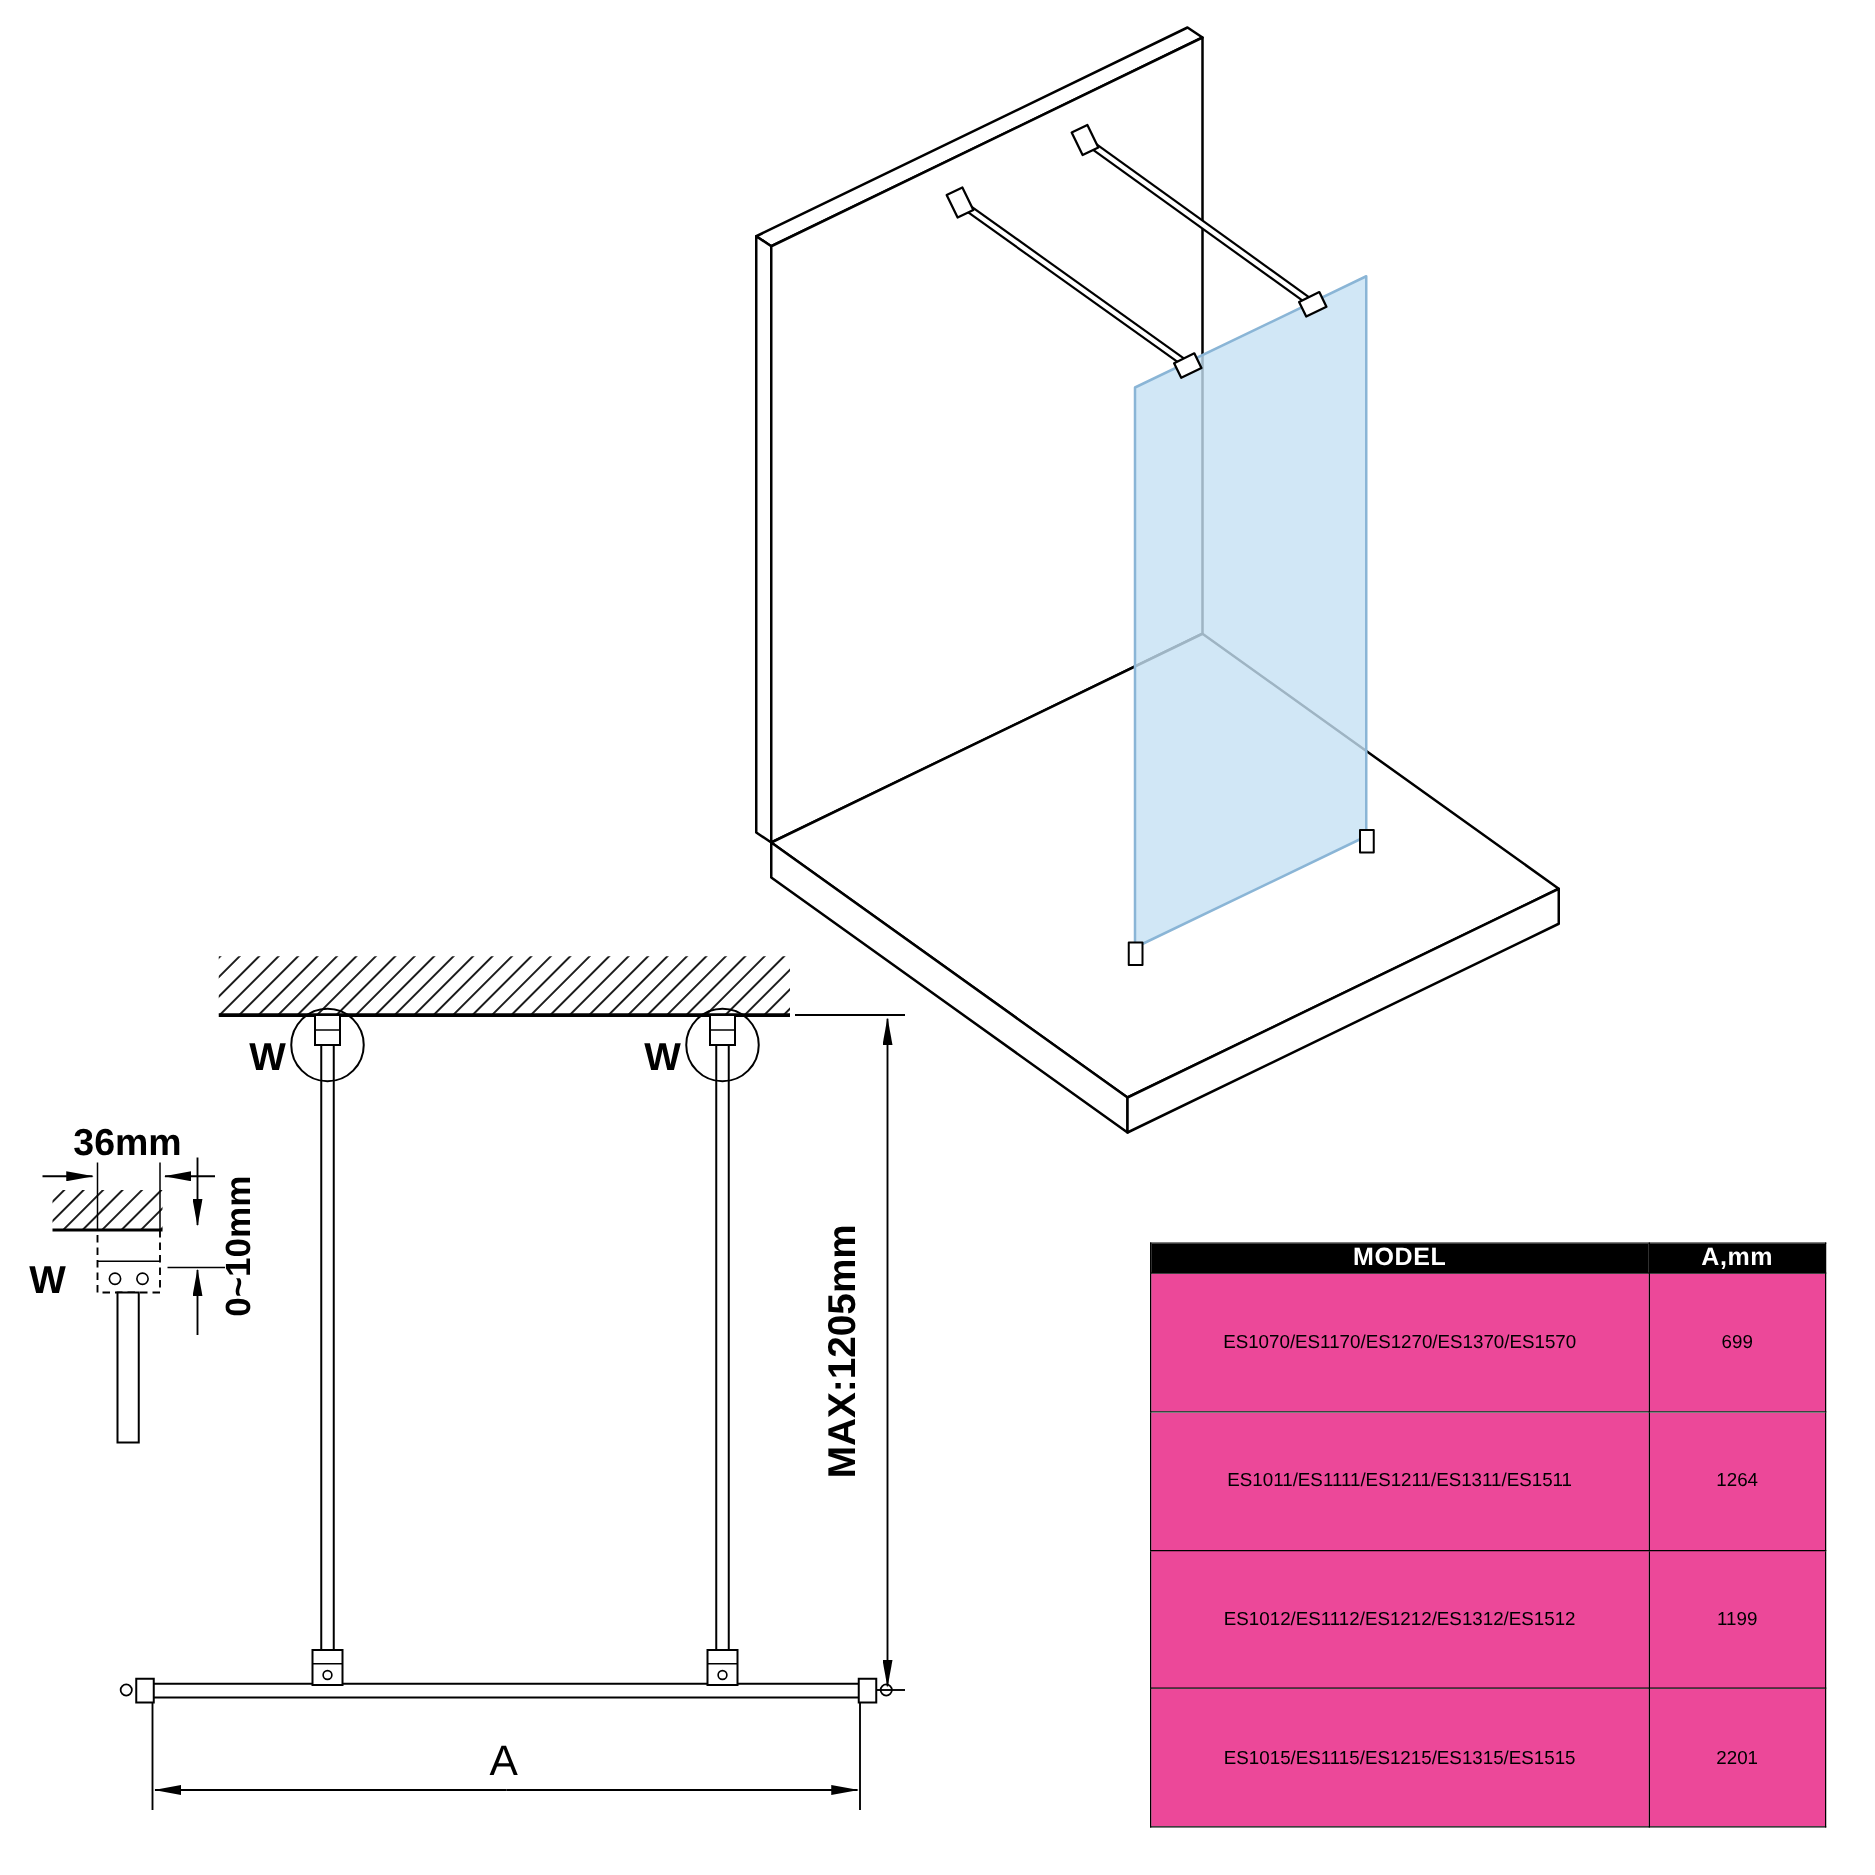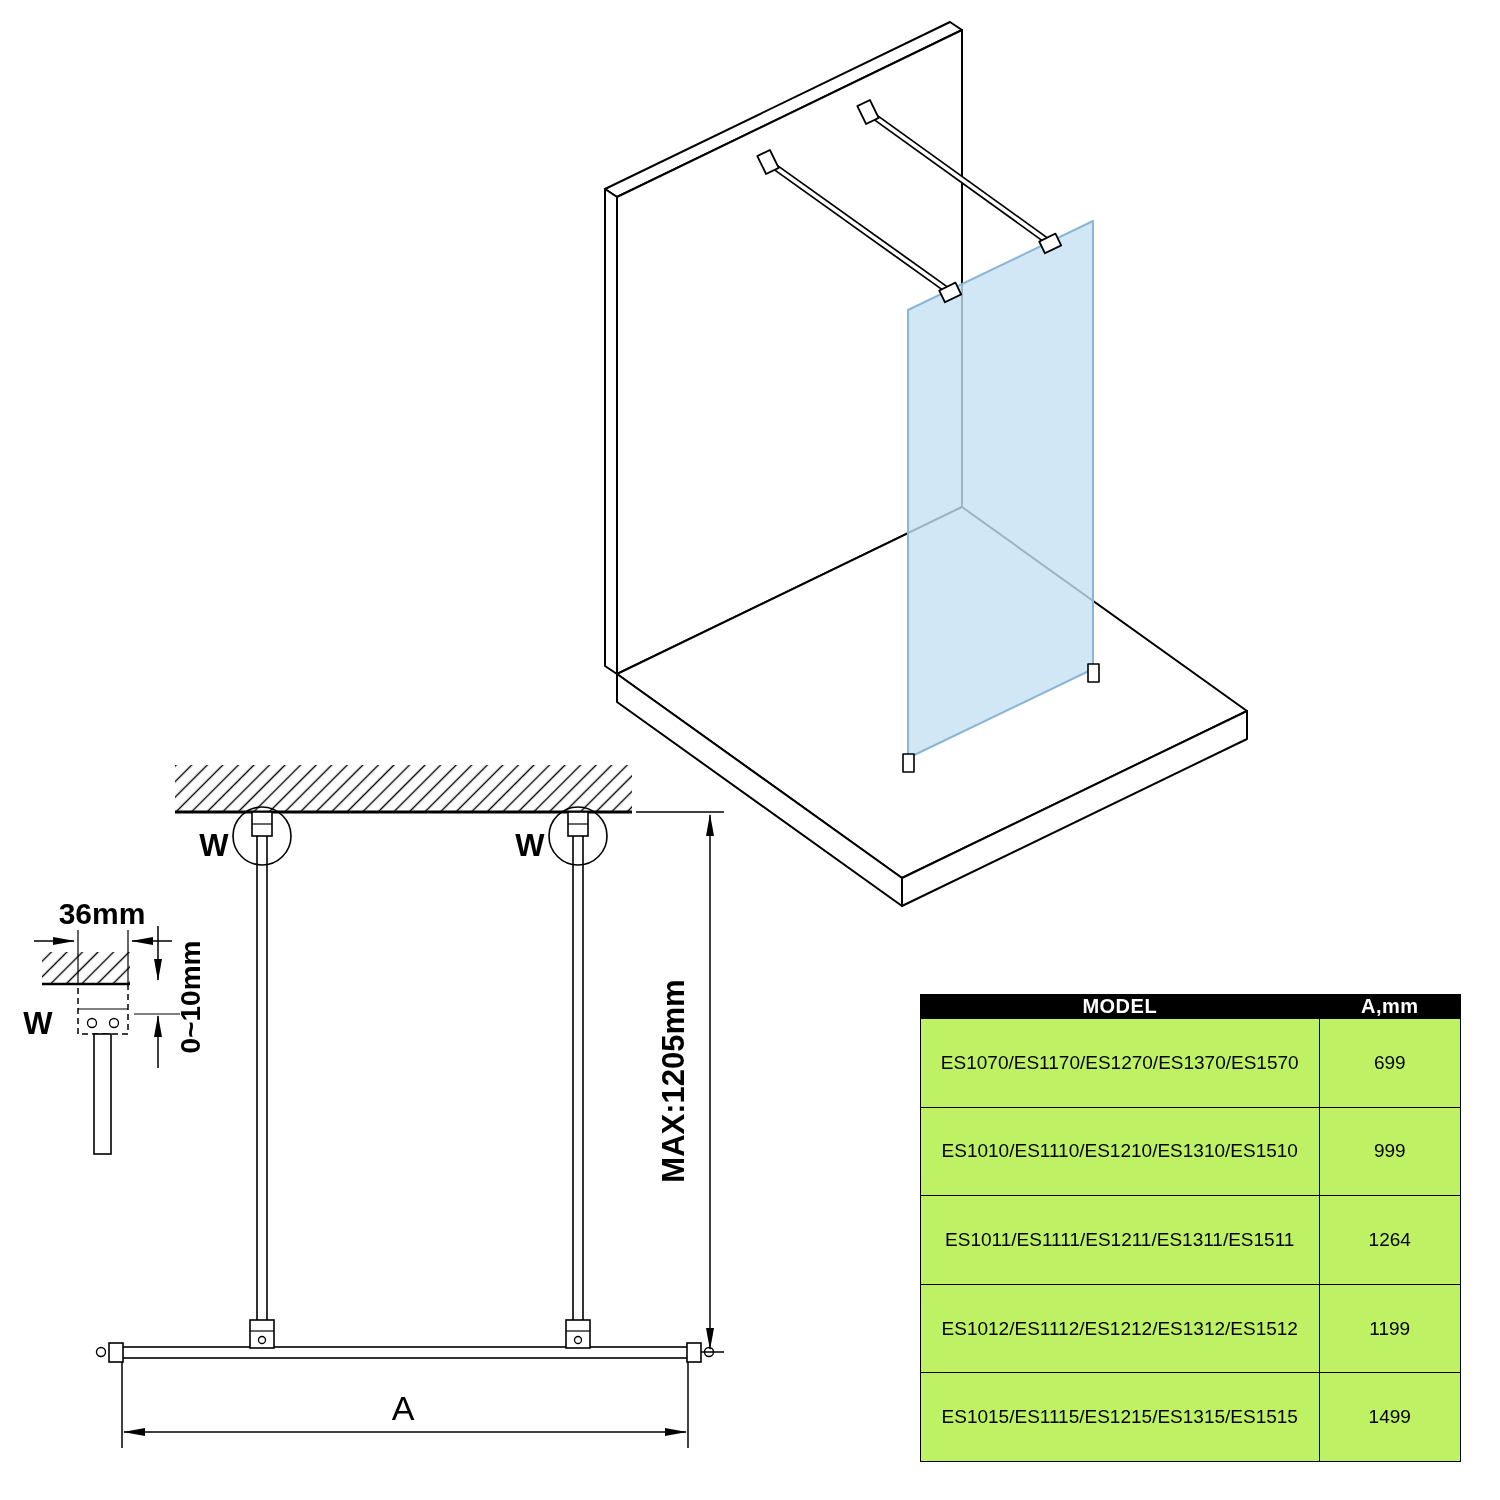--- a/index.html
+++ b/index.html
@@ -7,21 +7,21 @@
   #drawing{position:absolute;left:0;top:0;}
   #drawing text{font-family:"Liberation Sans",sans-serif;fill:#000;}
   .dim-label{font-size:30px;font-weight:bold;}
   .w-label{font-size:31px;font-weight:bold;}
   .a-label{font-size:34px;}
   .max-label{font-size:31px;font-weight:bold;}
   .spec-table{position:absolute;left:920px;top:994px;width:541px;height:468px;}
   .spec-table table{width:100%;height:100%;border-collapse:collapse;table-layout:fixed;}
   .spec-table th,.spec-table td{border:1.7px solid #000;text-align:center;vertical-align:middle;padding:0;overflow:hidden;}
   .spec-table th{background:#000;color:#fff;font-weight:bold;font-size:20px;letter-spacing:0.5px;}
-  .spec-table td{font-size:19px;color:#000;background:#bef264;}
+  .spec-table td{font-size:15px;color:#000;background:#ec4899;}
 </style>
 </head>
 <body>
 
 <div id="page">
 
   <svg id="drawing" width="1500" height="1500" viewBox="0 0 1500 1500">
     <defs>
       <marker id="arr" viewBox="0 0 22 8" refX="21" refY="4" markerWidth="22" markerHeight="8" orient="auto" markerUnits="userSpaceOnUse">
         <path d="M0,0 L22,4 L0,8 Z" fill="#000"></path>
@@ -152,32 +152,28 @@
           <th>MODEL</th>
           <th>A,mm</th>
         </tr>
       </thead>
       <tbody>
         <tr>
           <td>ES1070/ES1170/ES1270/ES1370/ES1570</td>
           <td>699</td>
         </tr>
         <tr>
-          <td>ES1010/ES1110/ES1210/ES1310/ES1510</td>
-          <td>999</td>
-        </tr>
-        <tr>
           <td>ES1011/ES1111/ES1211/ES1311/ES1511</td>
           <td>1264</td>
         </tr>
         <tr>
           <td>ES1012/ES1112/ES1212/ES1312/ES1512</td>
           <td>1199</td>
         </tr>
         <tr>
           <td>ES1015/ES1115/ES1215/ES1315/ES1515</td>
-          <td>1499</td>
+          <td>2201</td>
         </tr>
       </tbody>
     </table>
   </div>
 
 </div>
 
 </body></html>

